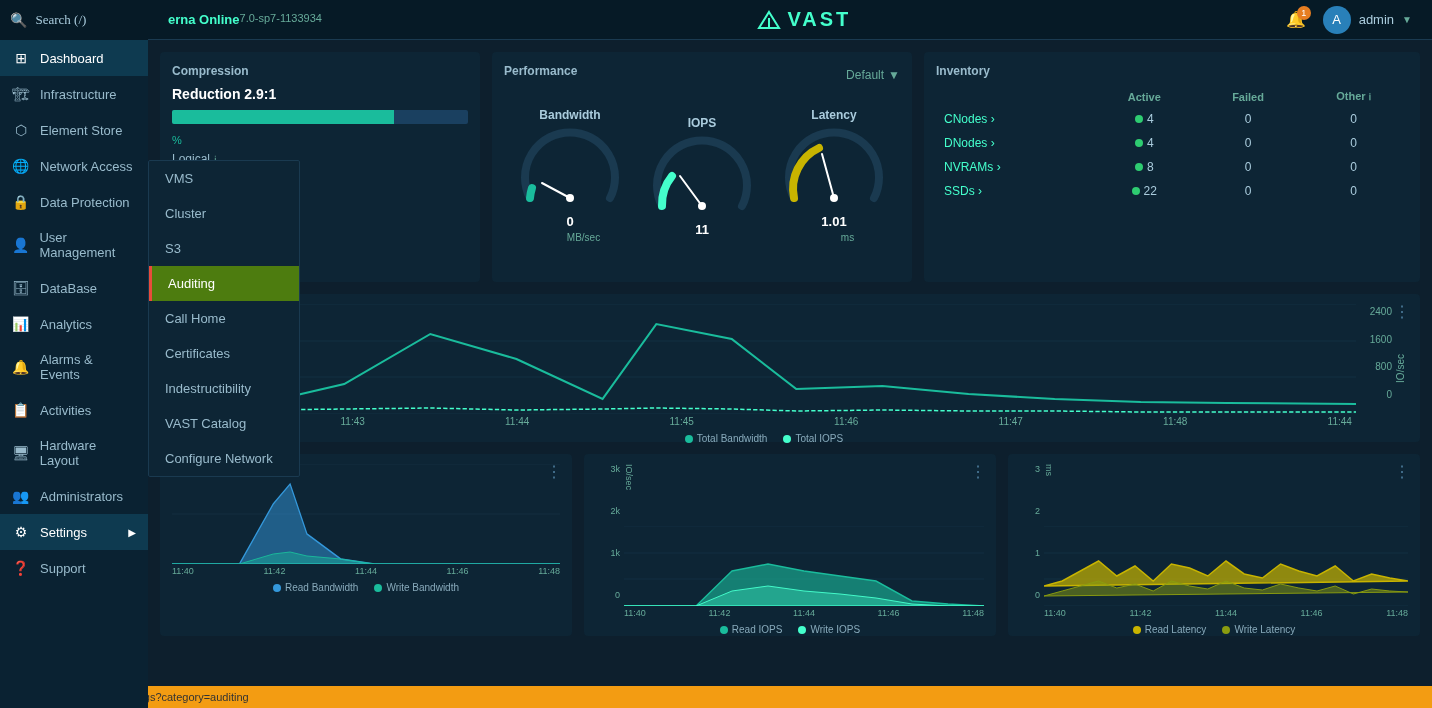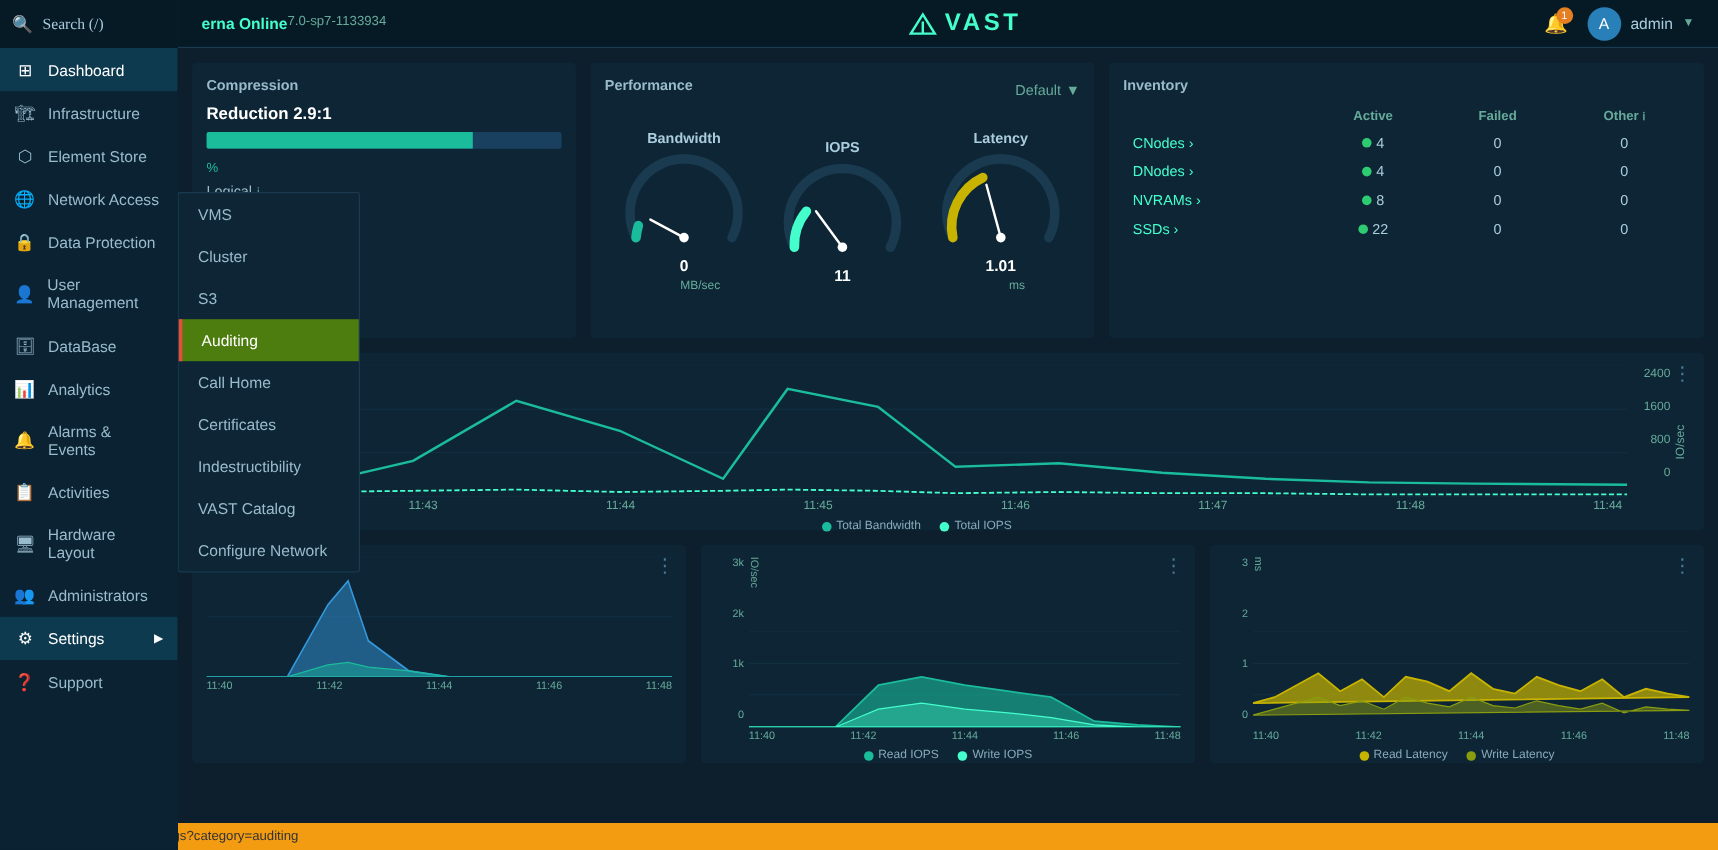--- a/index.html
+++ b/index.html
@@ -417,20 +417,30 @@
 
         <polygon points="0,100 40,100 80,100 120,90 140,88 160,92 200,95 240,100 280,100 320,100 360,100 400,100 460,100" fill="#1abc9c" fill-opacity="0.4" stroke="#1abc9c" stroke-width="1"></polygon>
       </svg>
       <div style="display:flex;justify-content:space-between;margin-top:2px;">
         <span style="color:#6a9;font-size:9px;">11:40</span>
         <span style="color:#6a9;font-size:9px;">11:42</span>
         <span style="color:#6a9;font-size:9px;">11:44</span>
         <span style="color:#6a9;font-size:9px;">11:46</span>
         <span style="color:#6a9;font-size:9px;">11:48</span>
       </div>
+      <div class="chart-legend">
+        <div class="legend-item">
+          <div class="legend-dot" style="background:#3498db;"></div>
+          <span>Read Bandwidth</span>
+        </div>
+        <div class="legend-item">
+          <div class="legend-dot" style="background:#1abc9c;"></div>
+          <span>Write Bandwidth</span>
+        </div>
+      </div>
     </div>
 
     <div class="bottom-card" style="display:flex;flex-direction:column;">
       <span class="three-dots">⋮</span>
       <div style="display:flex;align-items:stretch;flex:1;">
         <div style="width:28px;display:flex;flex-direction:column;justify-content:space-between;align-items:flex-end;padding-right:4px;padding-bottom:18px;">
           <span style="color:#6a9;font-size:9px;">3k</span>
           <span style="color:#6a9;font-size:9px;">2k</span>
           <span style="color:#6a9;font-size:9px;">1k</span>
           <span style="color:#6a9;font-size:9px;">0</span>

